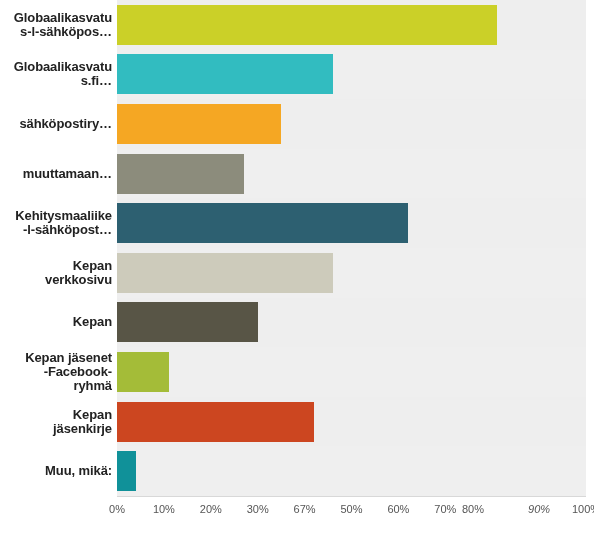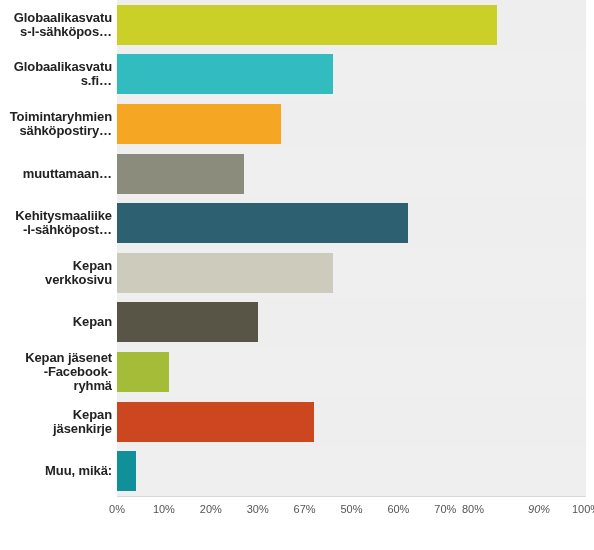--- a/index.html
+++ b/index.html
@@ -104,21 +104,20 @@
   <div class="label-col">
       <div class="cat-label" style="top: 24.8px;">
         <div>Globaalikasvatu</div>
         <div>s-l-sähköpos…</div>
       </div>
       <div class="cat-label" style="top: 74.4px;">
         <div>Globaalikasvatu</div>
         <div>s.fi…</div>
       </div>
       <div class="cat-label" style="top: 124px;">
-        <div>Toimintaryhmien</div>
         <div>sähköpostiry…</div>
       </div>
       <div class="cat-label" style="top: 173.6px;">
         <div>muuttamaan…</div>
       </div>
       <div class="cat-label" style="top: 223.2px;">
         <div>Kehitysmaaliike</div>
         <div>-l-sähköpost…</div>
       </div>
       <div class="cat-label" style="top: 272.8px;">

